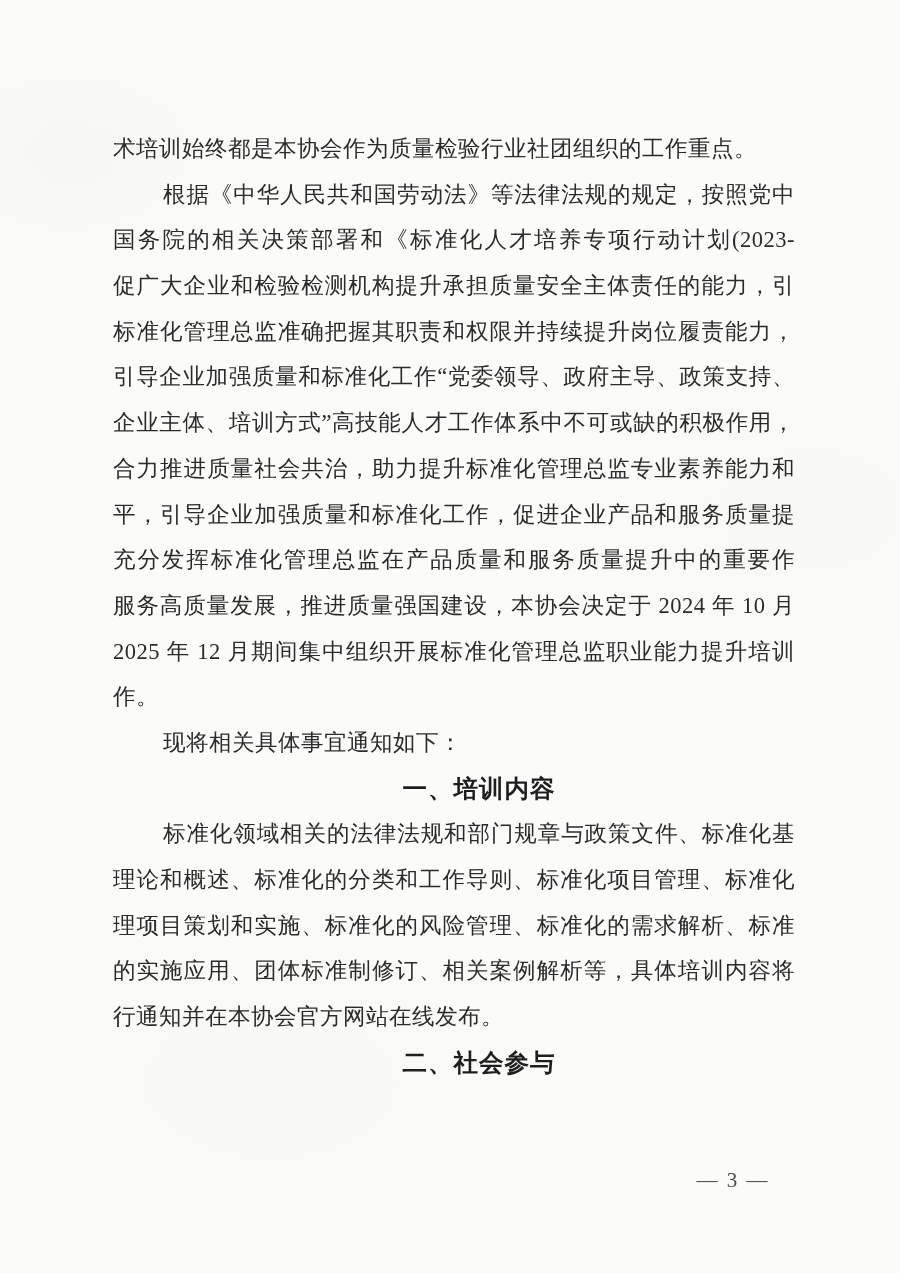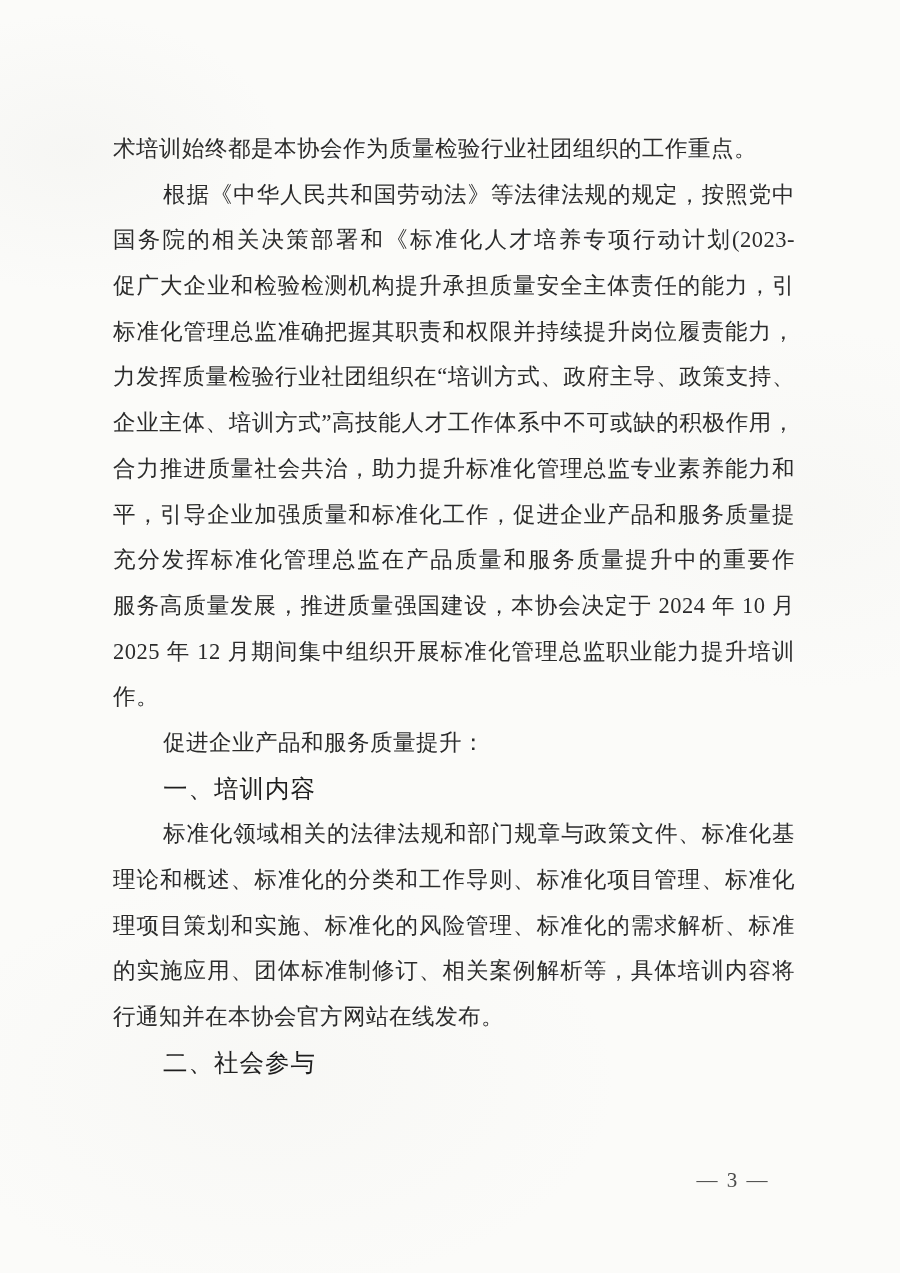--- a/index.html
+++ b/index.html
@@ -37,24 +37,25 @@
   }
   .line.fill {
     text-align: justify;
     text-align-last: justify;
   }
   .line.indent {
     padding-left: 50px;
   }
   .line.heading {
     font-family: "Liberation Sans", "DejaVu Sans", sans-serif;
-    font-weight: normal;
+    font-weight: bold;
     font-size: 24.5px;
     color: #1e1e1e;
     letter-spacing: 1px;
+    text-align: center;
   }
   .page-number {
     position: absolute;
     top: 1168px;
     left: 688px;
     width: 90px;
     text-align: center;
     font-size: 21px;
     letter-spacing: 2px;
     color: #4a4a4a;
@@ -64,29 +65,29 @@
 </head>
 <body>
 
 <div class="page">
   <div class="doc-body">
     <div class="line">术培训始终都是本协会作为质量检验行业社团组织的工作重点。</div>
     <div class="line indent fill">根据《中华人民共和国劳动法》等法律法规的规定，按照党中央、</div>
     <div class="line fill">国务院的相关决策部署和《标准化人才培养专项行动计划(2023-2025</div>
     <div class="line fill">促广大企业和检验检测机构提升承担质量安全主体责任的能力，引领</div>
     <div class="line fill">标准化管理总监准确把握其职责和权限并持续提升岗位履责能力，着</div>
-    <div class="line fill">力发挥质量检验行业社团组织在“培训方式、政府主导、政策支持、</div>
+    <div class="line fill">引导企业加强质量和标准化工作“党委领导、政府主导、政策支持、</div>
     <div class="line fill">企业主体、培训方式”高技能人才工作体系中不可或缺的积极作用，</div>
     <div class="line fill">合力推进质量社会共治，助力提升标准化管理总监专业素养能力和水</div>
     <div class="line fill">平，引导企业加强质量和标准化工作，促进企业产品和服务质量提升，</div>
     <div class="line fill">充分发挥标准化管理总监在产品质量和服务质量提升中的重要作用，</div>
     <div class="line fill">服务高质量发展，推进质量强国建设，本协会决定于 2024 年 10 月至</div>
     <div class="line fill">2025 年 12 月期间集中组织开展标准化管理总监职业能力提升培训工</div>
     <div class="line">作。</div>
-    <div class="line indent">促进企业产品和服务质量提升：</div>
+    <div class="line indent">现将相关具体事宜通知如下：</div>
     <div class="line indent heading">一、培训内容</div>
     <div class="line indent fill">标准化领域相关的法律法规和部门规章与政策文件、标准化基本</div>
     <div class="line fill">理论和概述、标准化的分类和工作导则、标准化项目管理、标准化管</div>
     <div class="line fill">理项目策划和实施、标准化的风险管理、标准化的需求解析、标准化</div>
     <div class="line fill">的实施应用、团体标准制修订、相关案例解析等，具体培训内容将另</div>
     <div class="line">行通知并在本协会官方网站在线发布。</div>
     <div class="line indent heading">二、社会参与</div>
   </div>
   <div class="page-number">— 3 —</div>
 </div>

